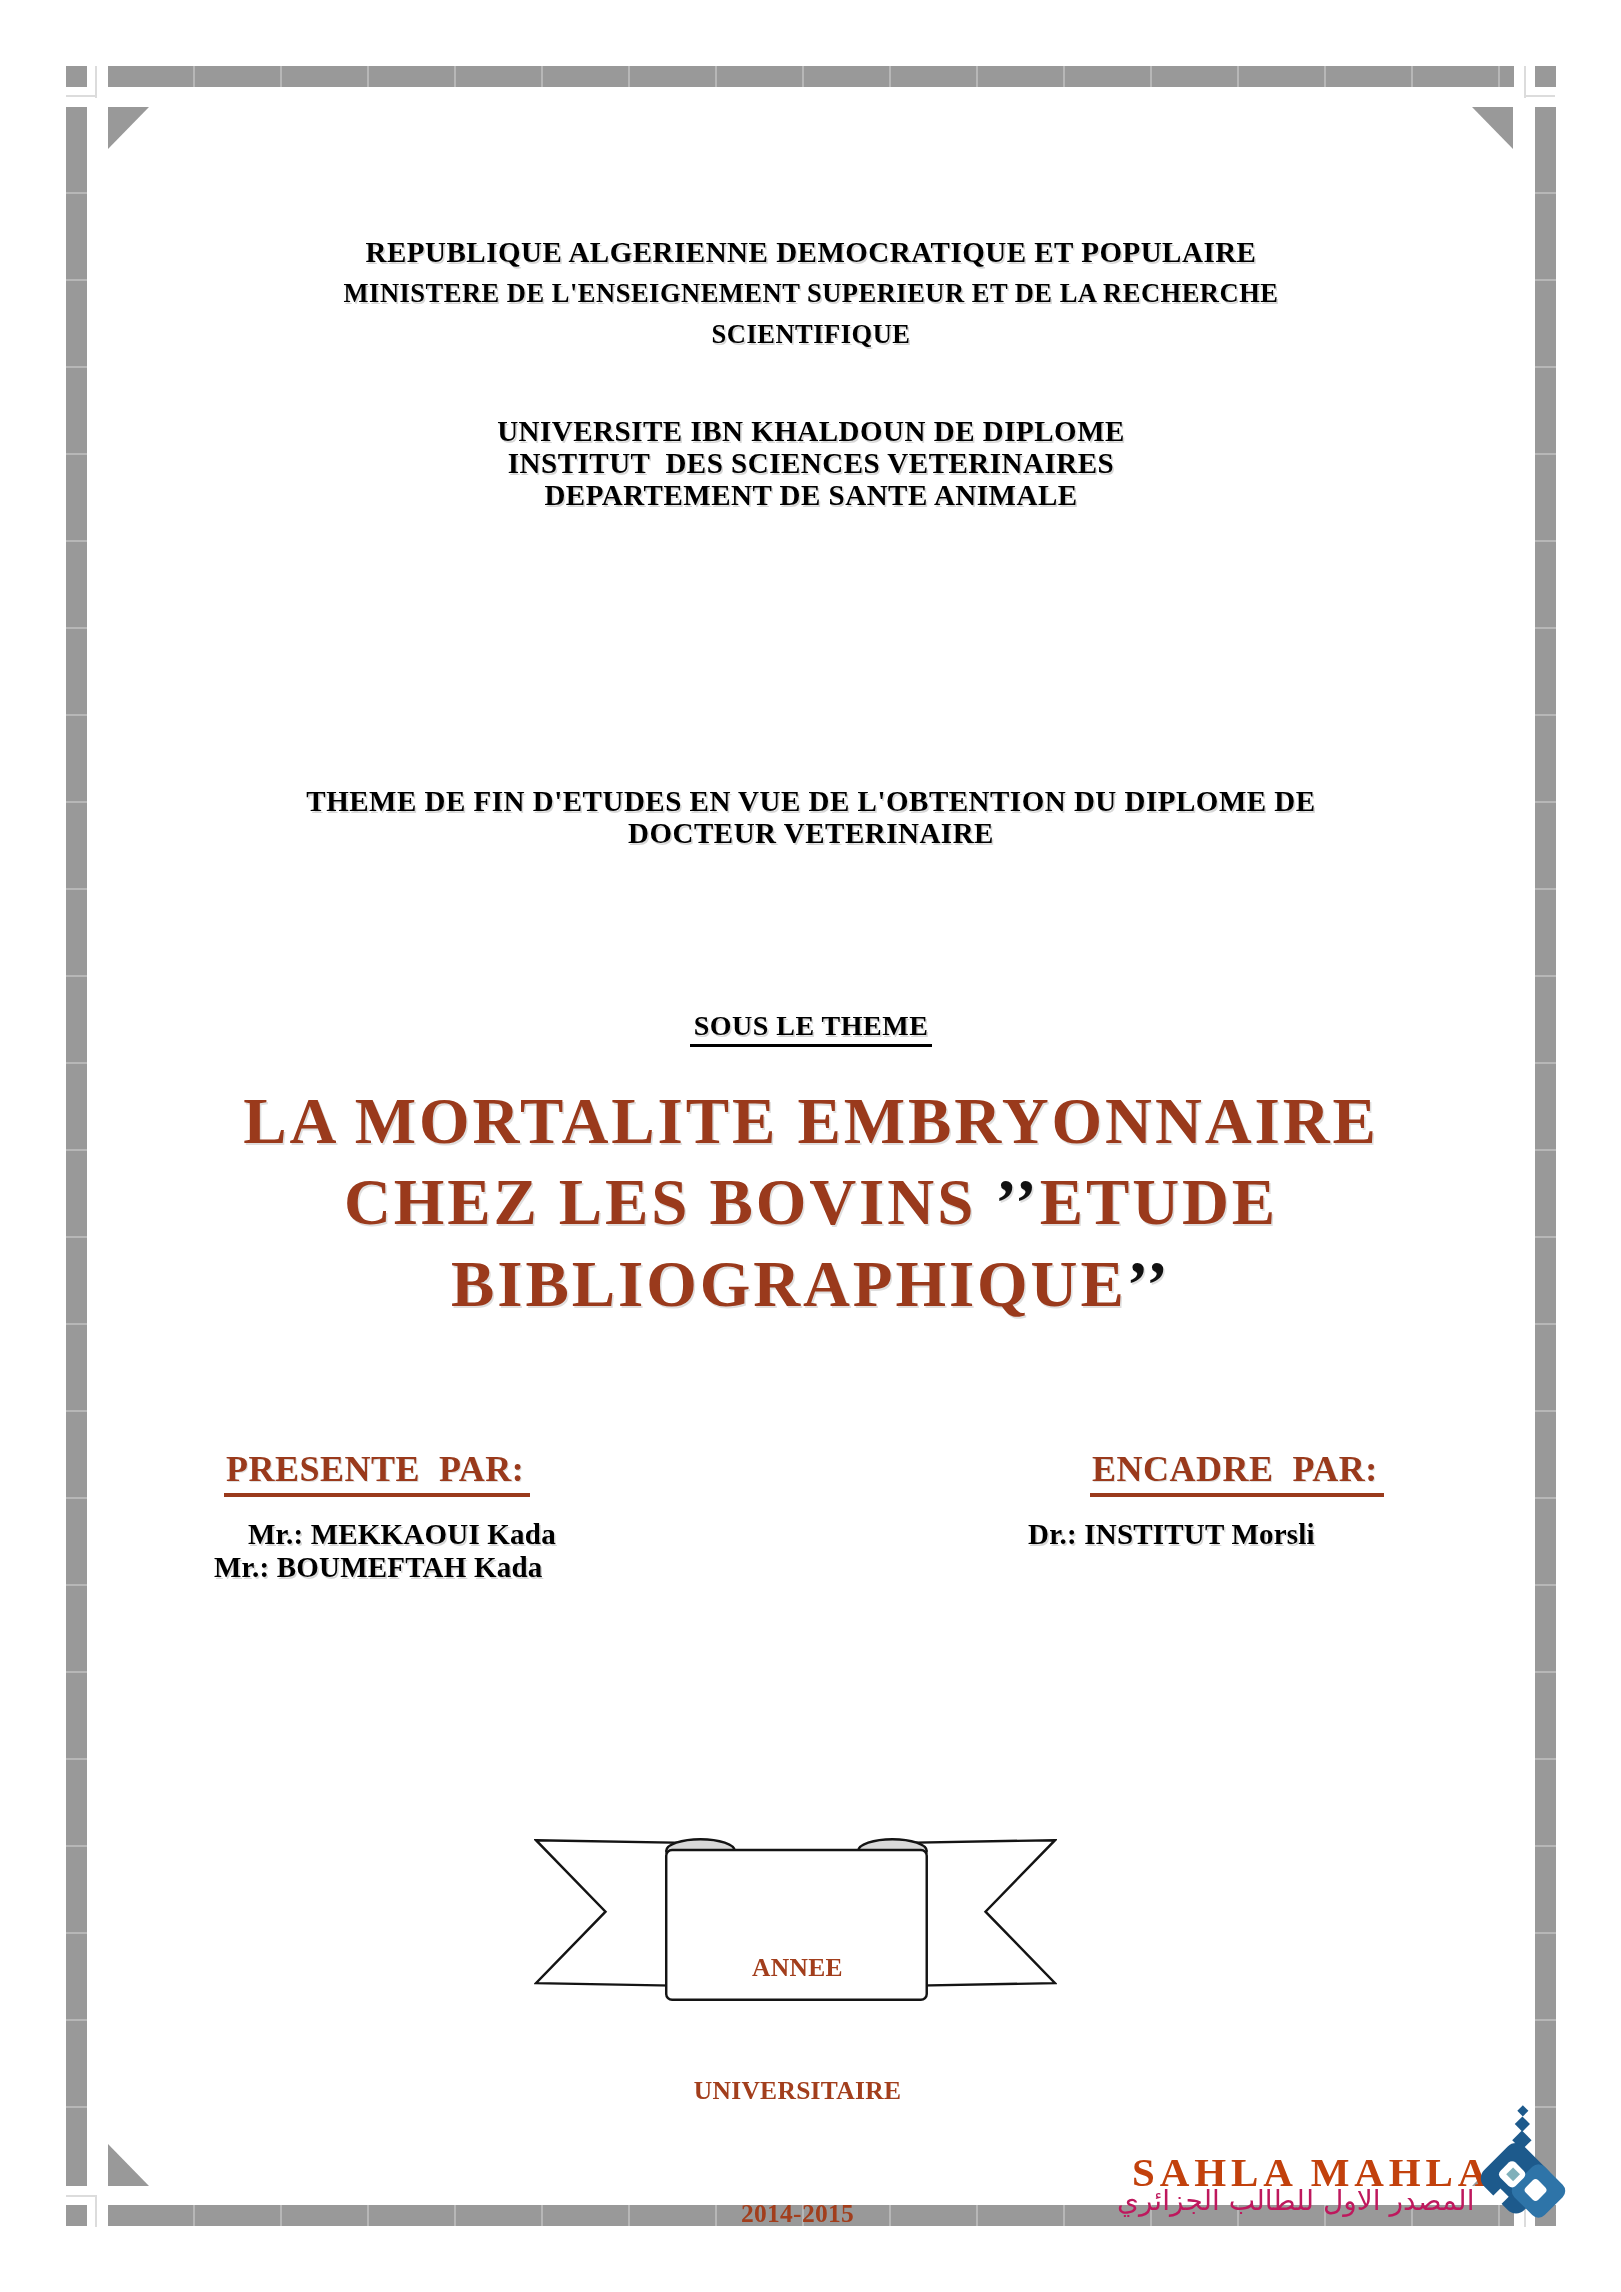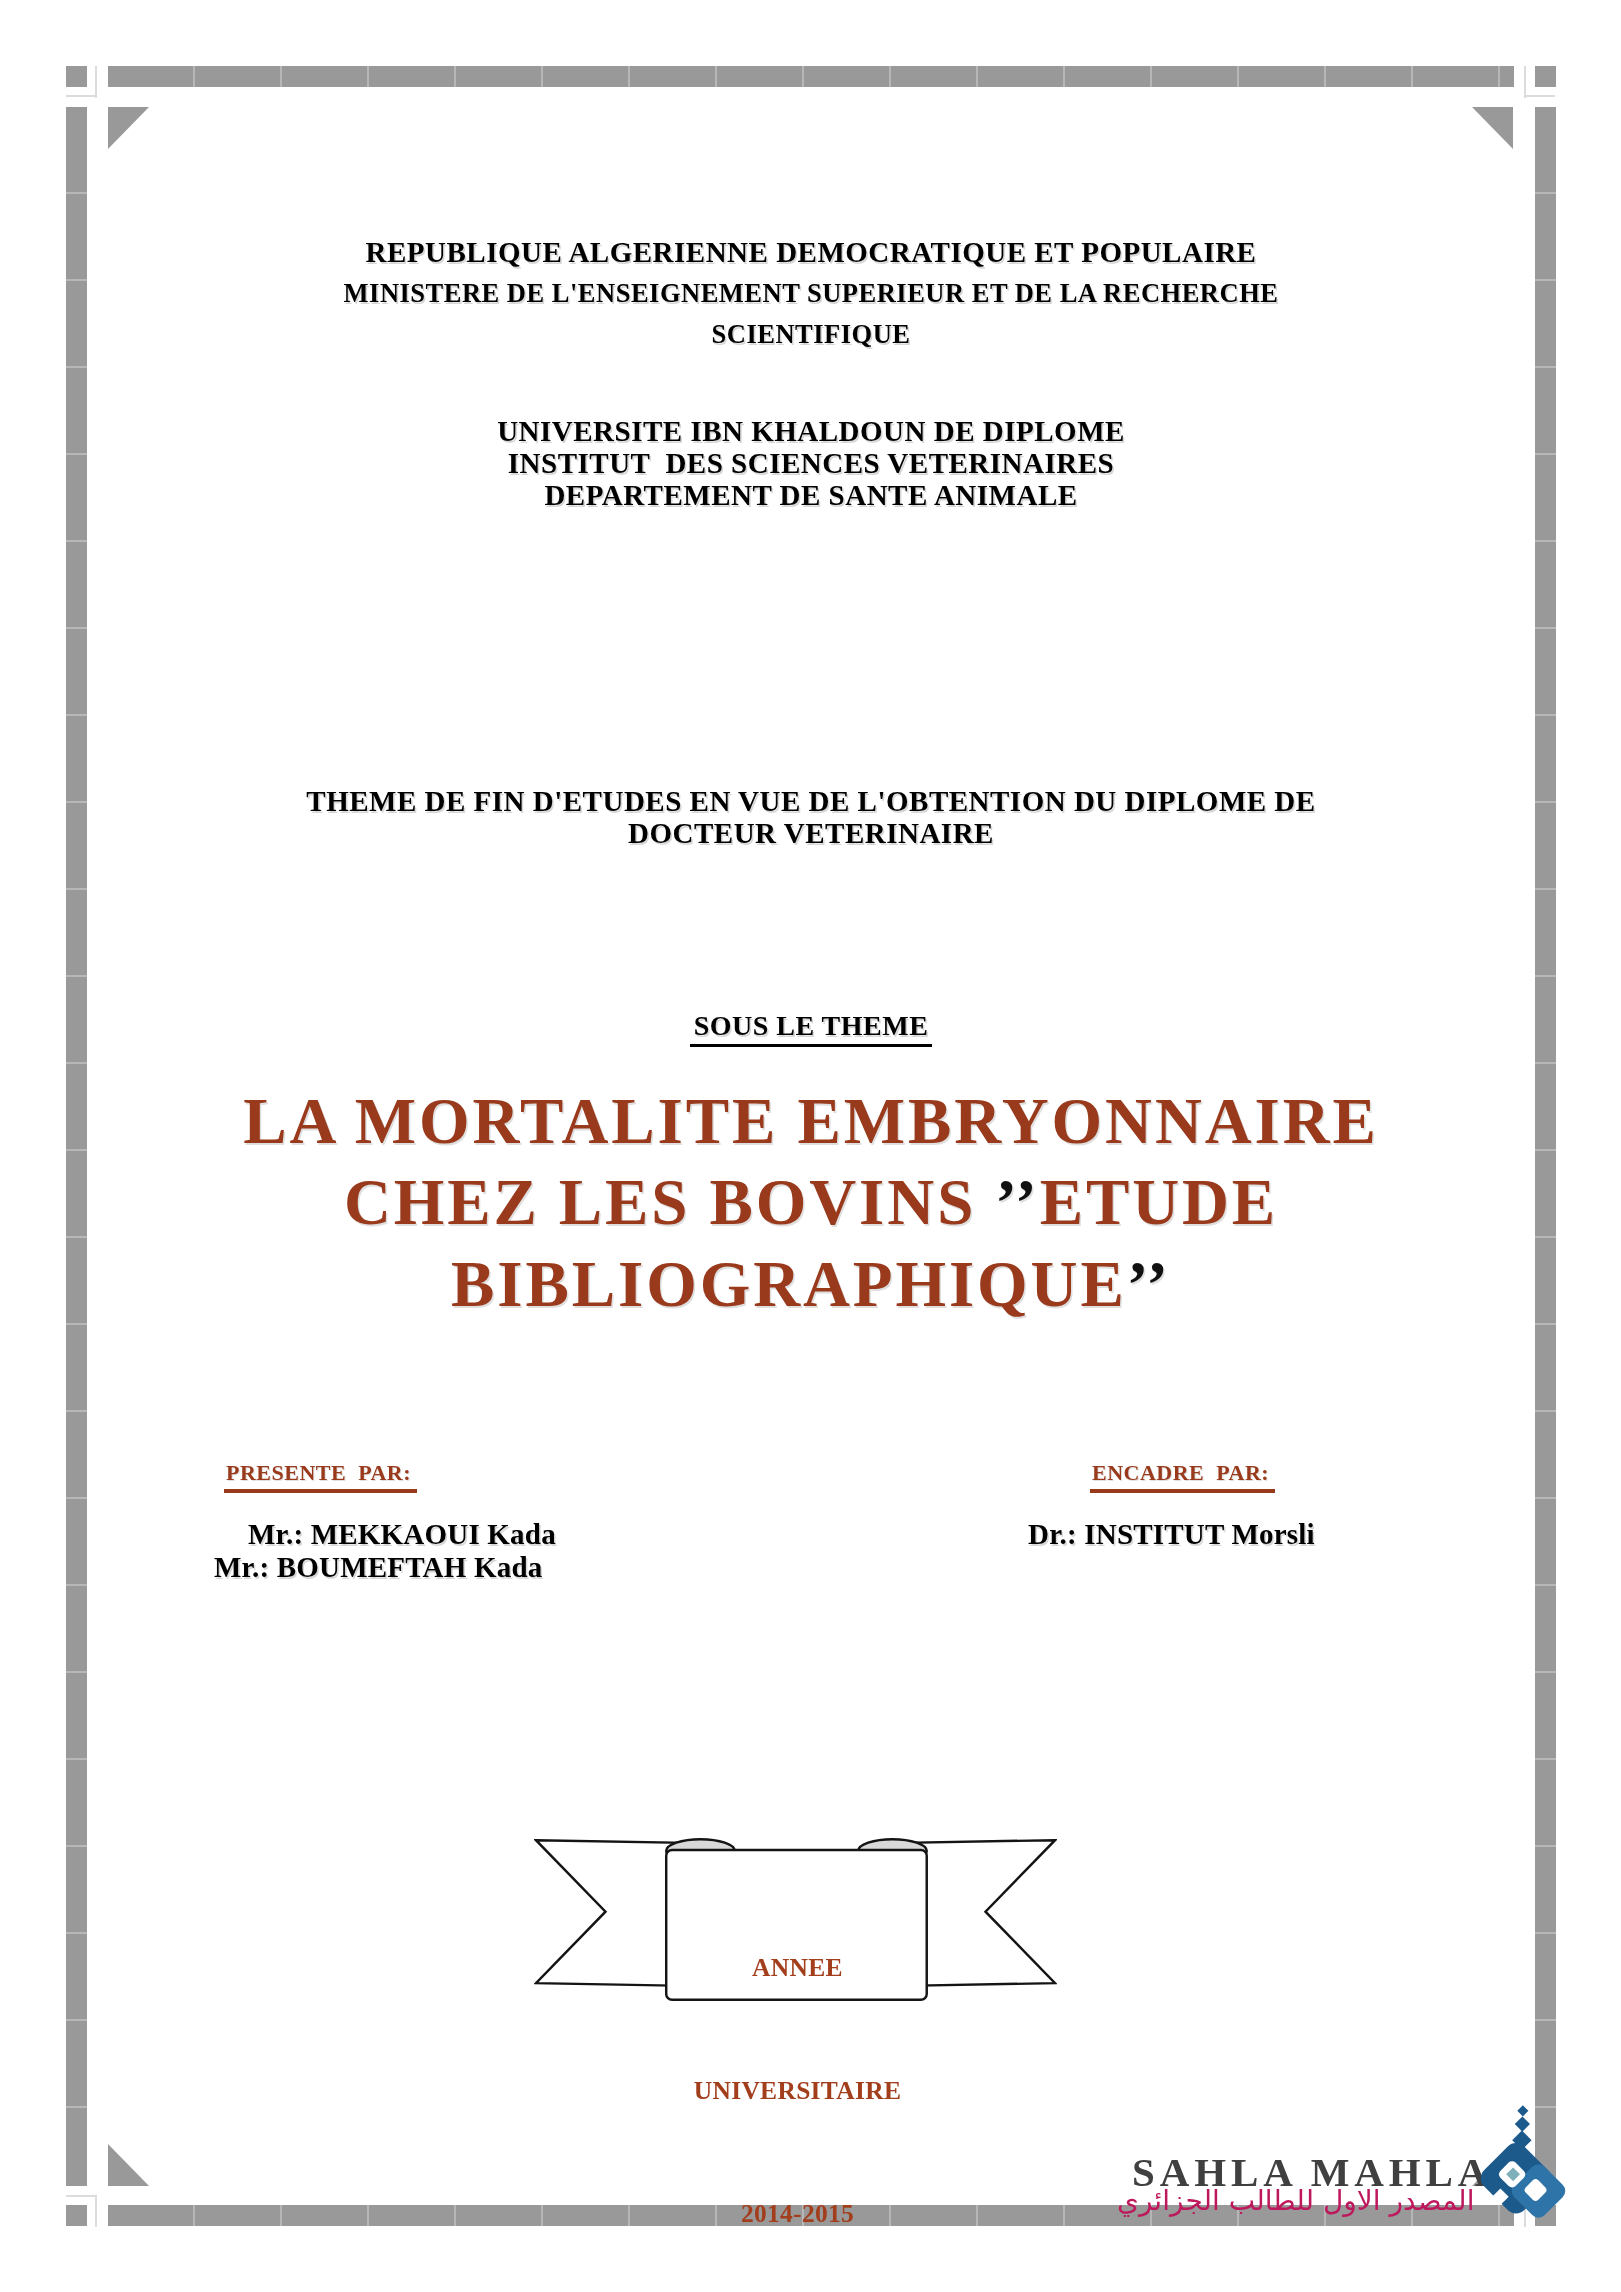--- a/index.html
+++ b/index.html
@@ -38,37 +38,36 @@
   .h28{font-size:28px;letter-spacing:0.5px;}
   .title-line{
     position:absolute;left:108px;width:1406px;text-align:center;
     font-size:65px;letter-spacing:2.9px;white-space:pre;
     color:#9A3A1C;
     text-shadow:1.5px 1.5px 0 rgba(150,150,150,0.3);
   }
   .title-line .q{color:#111111;}
   .ul-black{display:inline-block;border-bottom:3.9px solid #000;padding:0 3.9px 2px 3.9px;}
   .red-label{
-    position:absolute;font-size:22px;letter-spacing:0.5px;color:#9A3A1C;white-space:pre;
+    position:absolute;font-size:36px;letter-spacing:0.5px;color:#9A3A1C;white-space:pre;
     border-bottom:4.9px solid #9A3A1C;padding:0 5.9px 2.9px 2px;
     text-shadow:1px 1px 0 rgba(150,150,150,0.3);
-    margin-top:12px;
   }
   .name{position:absolute;font-size:29px;white-space:pre;letter-spacing:0.2px;}
   
   .ribbon{position:absolute;left:534px;top:1833px;width:523px;height:173px;}
   .ribbon-text{
     position:absolute;left:667px;top:1865px;width:261px;
     text-align:center;font-size:25.5px;line-height:41px;
     color:#A23E1C;letter-spacing:0.3px;white-space:pre;
   }
   
   .brand{
     position:absolute;left:1132px;top:2148px;width:372px;
-    font-size:41px;letter-spacing:4.9px;color:#404040;
+    font-size:41px;letter-spacing:4.9px;color:#c2410c;
     white-space:pre;z-index:6;
   }
   .tagline{
     position:absolute;left:1117px;top:2184px;width:392px;
     direction:rtl;text-align:left;
     font-family:"DejaVu Sans",sans-serif;font-weight:normal;
     font-size:28px;color:#be185d;z-index:6;white-space:pre;
   }
   .logo-mark{position:absolute;left:1462px;top:2105px;width:110px;height:125px;z-index:7;}
 </style>

